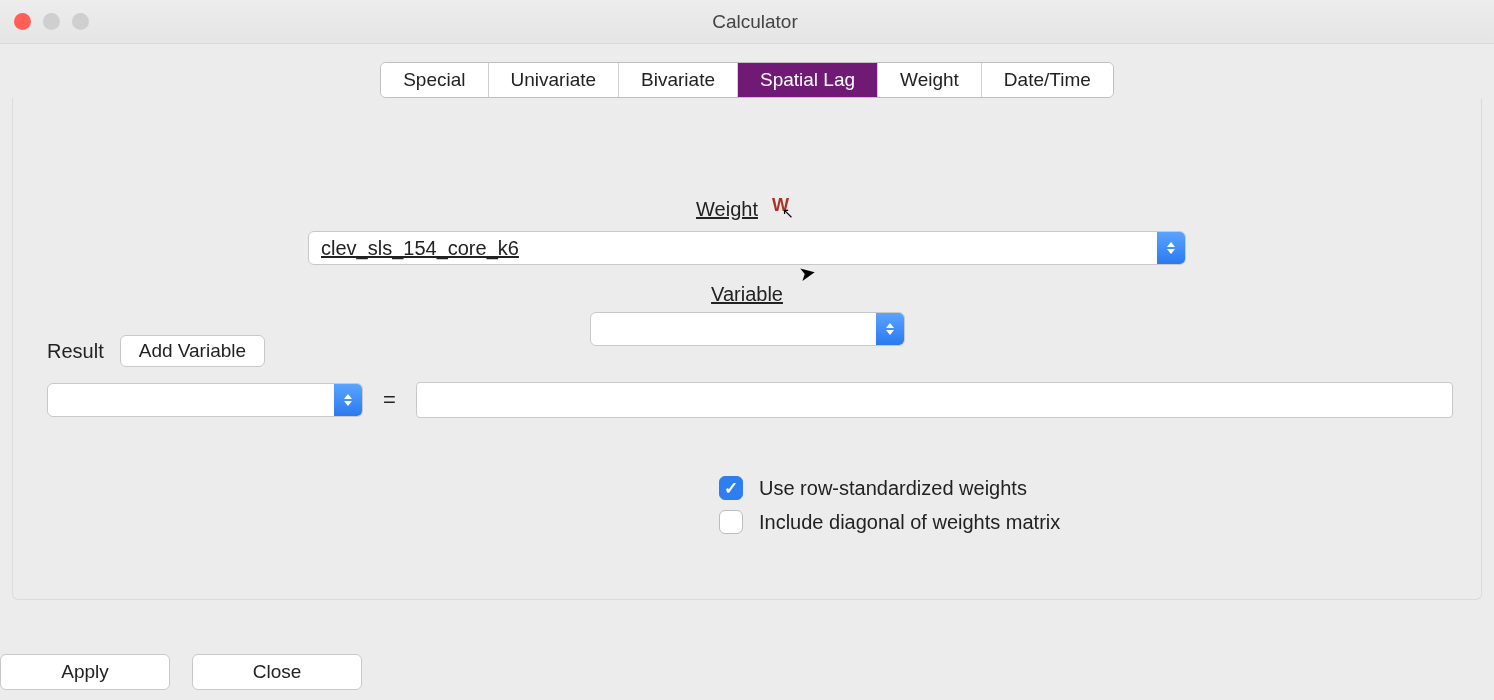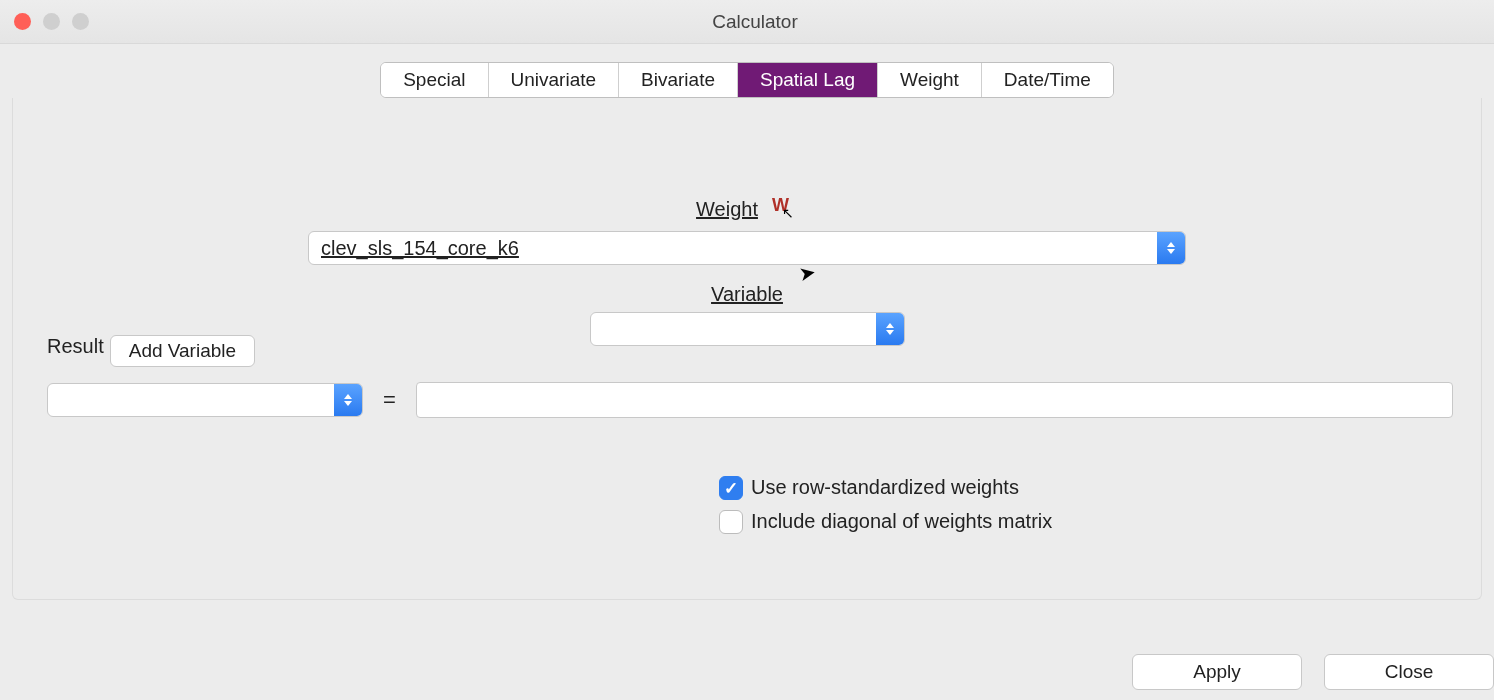--- a/index.html
+++ b/index.html
@@ -87,36 +87,36 @@
   }
   .weight-label-row {
     display: flex; justify-content: center; align-items: center; gap: 14px;
     margin-bottom: 10px;
   }
   .weight-select { width: 878px; margin: 0 auto; display:flex;}
   .var-row { text-align:center; margin-top: 18px;}
   .var-label { margin-bottom: 6px;}
   .var-select { width: 315px; display:flex; margin: 0 auto;}
   .result-area { position:absolute; left: 34px; top: 237px;}
-  .result-top { display:flex; align-items:flex-start; gap: 6px; margin-bottom: 16px;}
+  .result-top { display:flex; align-items:center; gap: 16px; margin-bottom: 16px;}
   .btn {
     background: #fff; border:1px solid #c8c8c8; border-radius:6px;
     padding: 4px 18px; font-size:19px; color:#222;
   }
   .result-select { width: 316px; display:flex;}
   .formula-row {
     position:absolute; left: 34px; top: 284px; display:flex; align-items:center; gap: 20px;
     right: 28px;
   }
   .eq { font-size: 22px; }
   .formula-input {
     flex:1; height:36px; background:#fff; border:1px solid #c8c8c8; border-radius:4px;
   }
   .checks { position:absolute; left: 706px; top: 378px; }
-  .check-row { display:flex; gap:8px; margin-bottom:10px;}
+  .check-row { display:flex; align-items:center; gap:16px; margin-bottom:10px;}
   .cbox {
     width:24px; height:24px; border-radius:6px; border:1px solid #bcbcbc; background:#fff;
     display:flex; align-items:center; justify-content:center;
   }
   .cbox.checked { background:#2f7ef0; border-color:#2f7ef0;}
   .cbox.checked::after { content:"✓"; color:#fff; font-size:17px; font-weight:bold;}
   .w-cursor {
     position: relative;
     width: 26px; height: 22px;
   }
@@ -126,21 +126,21 @@
   .w-cursor .arr {
     position:absolute; left:10px; top:6px; font-size:14px; color:#000;
   }
   .mouse-cursor {
     position:absolute; left: 786px; top: 163px; font-size:20px; color:#000;
     transform: rotate(-10deg);
     pointer-events:none;
   }
   .bottom-btns {
     position:absolute; left:0; right:0; bottom: 10px;
-    display:flex; justify-content:flex-end; gap:22px;
+    display:flex; justify-content:flex-start; gap:22px;
   }
   .bottom-btns .btn { width: 170px; text-align:center; padding:6px 0;}
 </style>
 </head>
 <body>
 
 <div class="titlebar">
   <div class="traffic">
     <div class="tl-btn tl-close"></div>
     <div class="tl-btn"></div>

